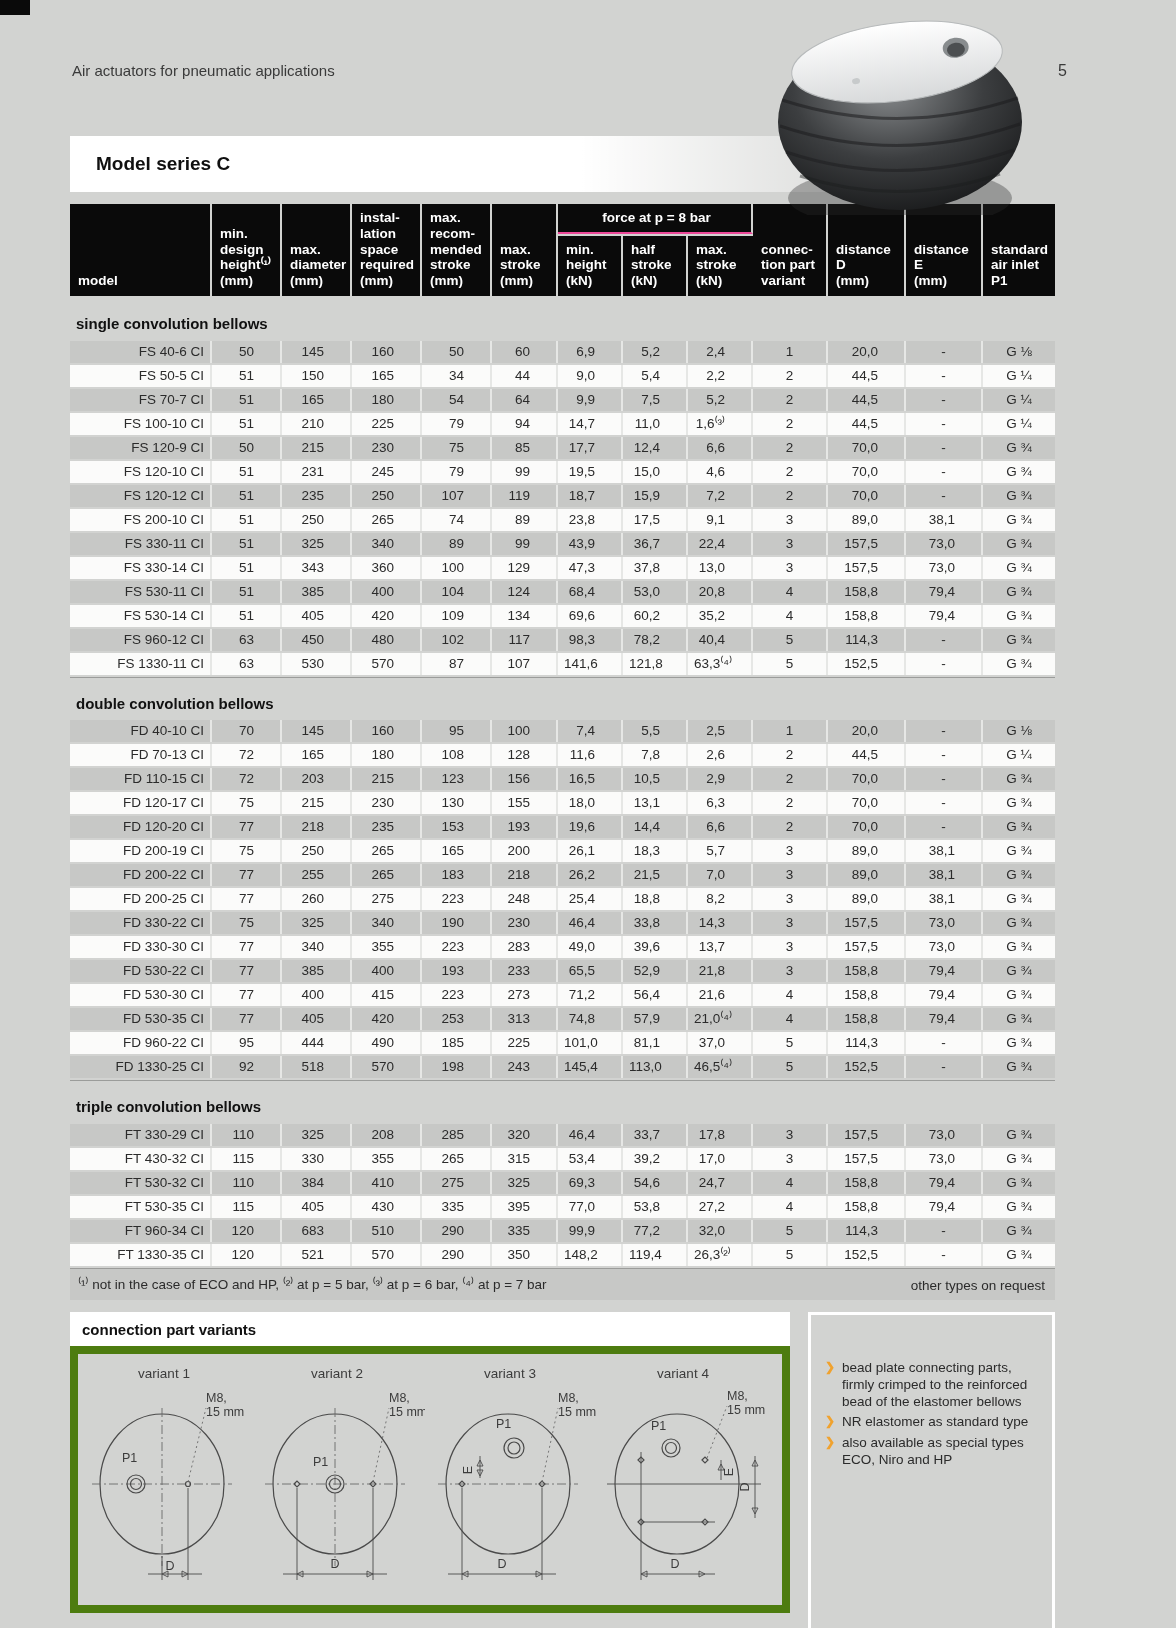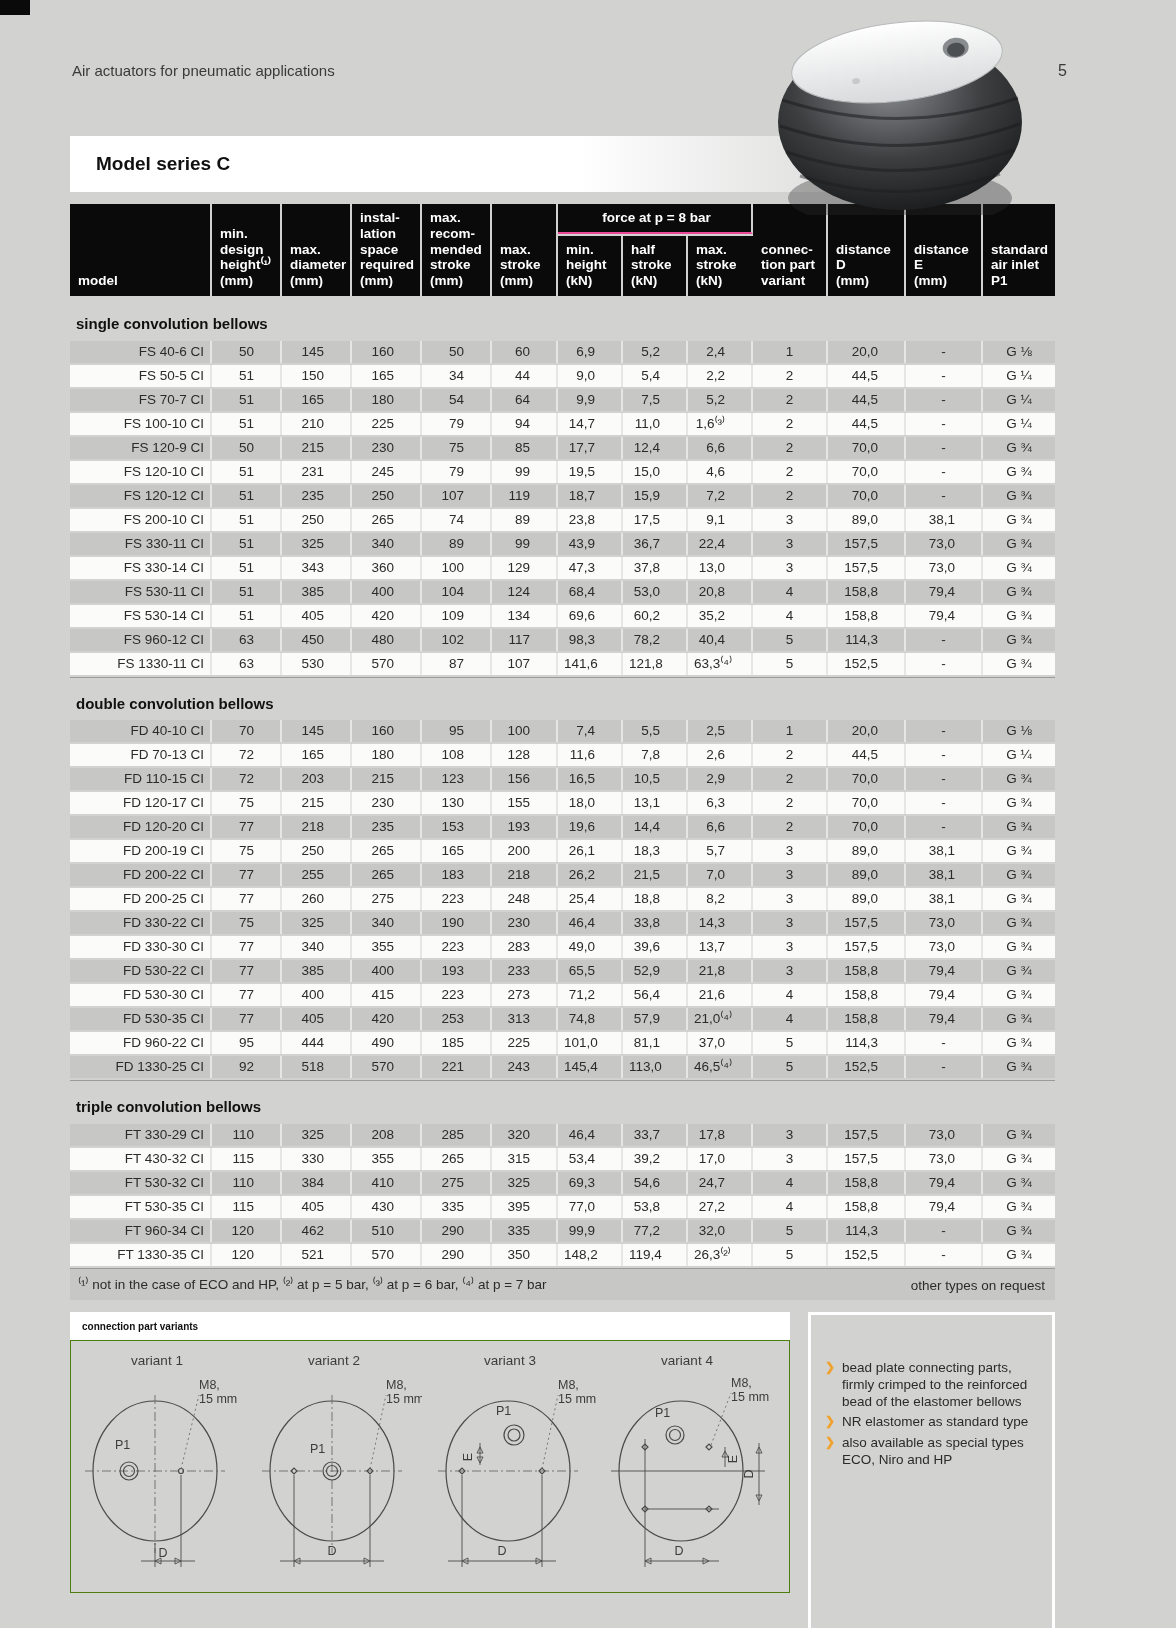--- a/index.html
+++ b/index.html
@@ -51,22 +51,22 @@
   tr.section-row.later td { border-top:1px solid #9b9c9a; }
 
   .foot-row {
     width:985px; box-sizing:border-box; background:#c7c8c6; border-top:1px solid #9b9c9a;
     display:flex; justify-content:space-between; align-items:flex-end;
     padding:6px 10px 7px 8px; font-size:13.5px; color:#2b2b2b;
   }
 
   .bottom { display:flex; gap:18px; margin-top:12px; align-items:flex-start; }
   .variants-panel { width:720px; }
-  .variants-title { background:#ffffff; font-weight:bold; font-size:10px; color:#111; padding:9px 12px 8px; }
-  .variants-box { border:1px solid #4d7c0f; height:247px; display:flex; padding:2px 6px; }
+  .variants-title { background:#ffffff; font-weight:bold; font-size:15px; color:#111; padding:9px 12px 8px; }
+  .variants-box { border:8px solid #4d7c0f; height:247px; display:flex; padding:2px 6px; }
   .variant { flex:1; position:relative; }
   .variant svg { display:block; }
   .vlabel { font-size:13.5px; fill:#3c3c3c; text-anchor:middle; }
   .anno { font-size:12.5px; fill:#3c3c3c; }
   .dline { stroke:#4a4a4a; stroke-width:1.2; fill:none; }
   .cline { stroke:#6a6a6a; stroke-width:0.9; fill:none; stroke-dasharray:9 3 2 3; }
   .dot   { stroke:#6a6a6a; stroke-width:0.9; fill:none; stroke-dasharray:2 3; }
   .dim   { stroke:#4a4a4a; stroke-width:0.9; fill:none; }
 
   .notes-panel {
@@ -608,21 +608,21 @@
             <td class="center">5</td>
             <td class="num">114,3</td>
             <td class="dash">-</td>
             <td class="inlet">G ¾</td>
           </tr>
           <tr class="shade">
             <td class="model">FD 1330-25 CI</td>
             <td class="num">92</td>
             <td class="num">518</td>
             <td class="num">570</td>
-            <td class="num">221</td>
+            <td class="num">198</td>
             <td class="num">243</td>
             <td class="num">145,4</td>
             <td class="num">113,0</td>
             <td class="num">46,5⁽⁴⁾</td>
             <td class="center">5</td>
             <td class="num">152,5</td>
             <td class="dash">-</td>
             <td class="inlet">G ¾</td>
           </tr>
           <tr class="section-row later">
@@ -684,21 +684,21 @@
             <td class="num">53,8</td>
             <td class="num">27,2</td>
             <td class="center">4</td>
             <td class="num">158,8</td>
             <td class="num">79,4</td>
             <td class="inlet">G ¾</td>
           </tr>
           <tr class="shade">
             <td class="model">FT 960-34 CI</td>
             <td class="num">120</td>
-            <td class="num">462</td>
+            <td class="num">683</td>
             <td class="num">510</td>
             <td class="num">290</td>
             <td class="num">335</td>
             <td class="num">99,9</td>
             <td class="num">77,2</td>
             <td class="num">32,0</td>
             <td class="center">5</td>
             <td class="num">114,3</td>
             <td class="dash">-</td>
             <td class="inlet">G ¾</td>

